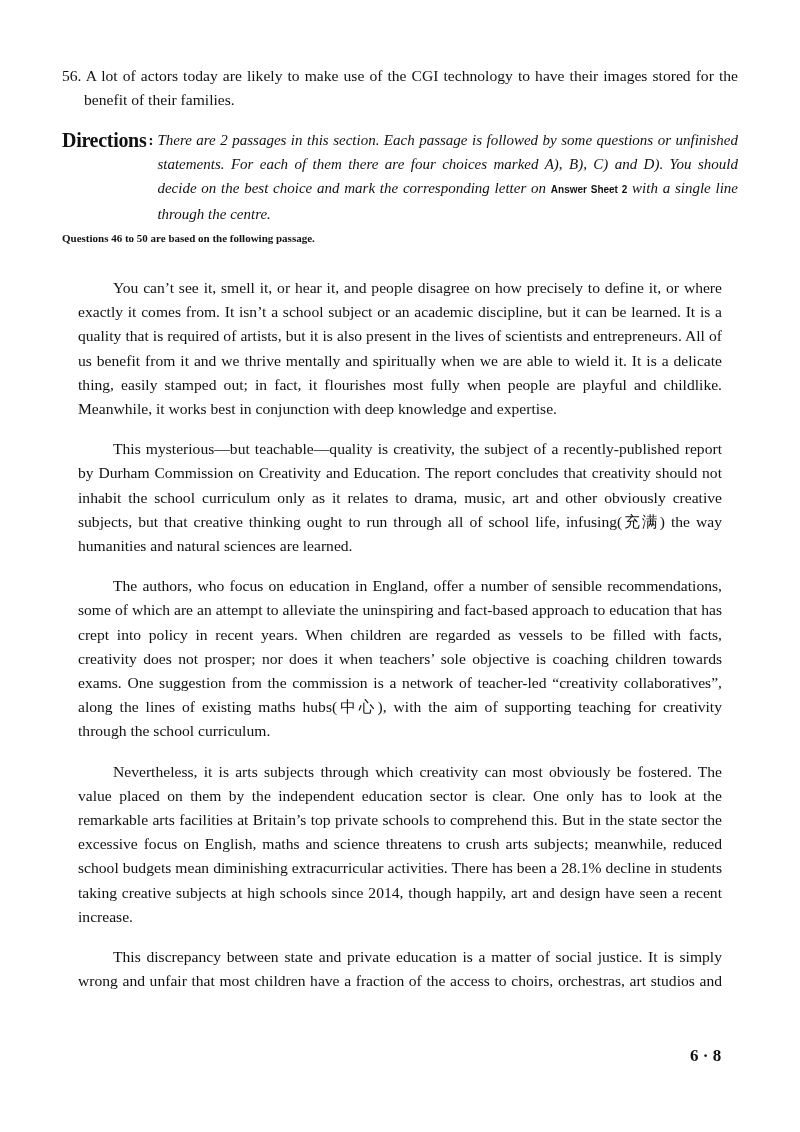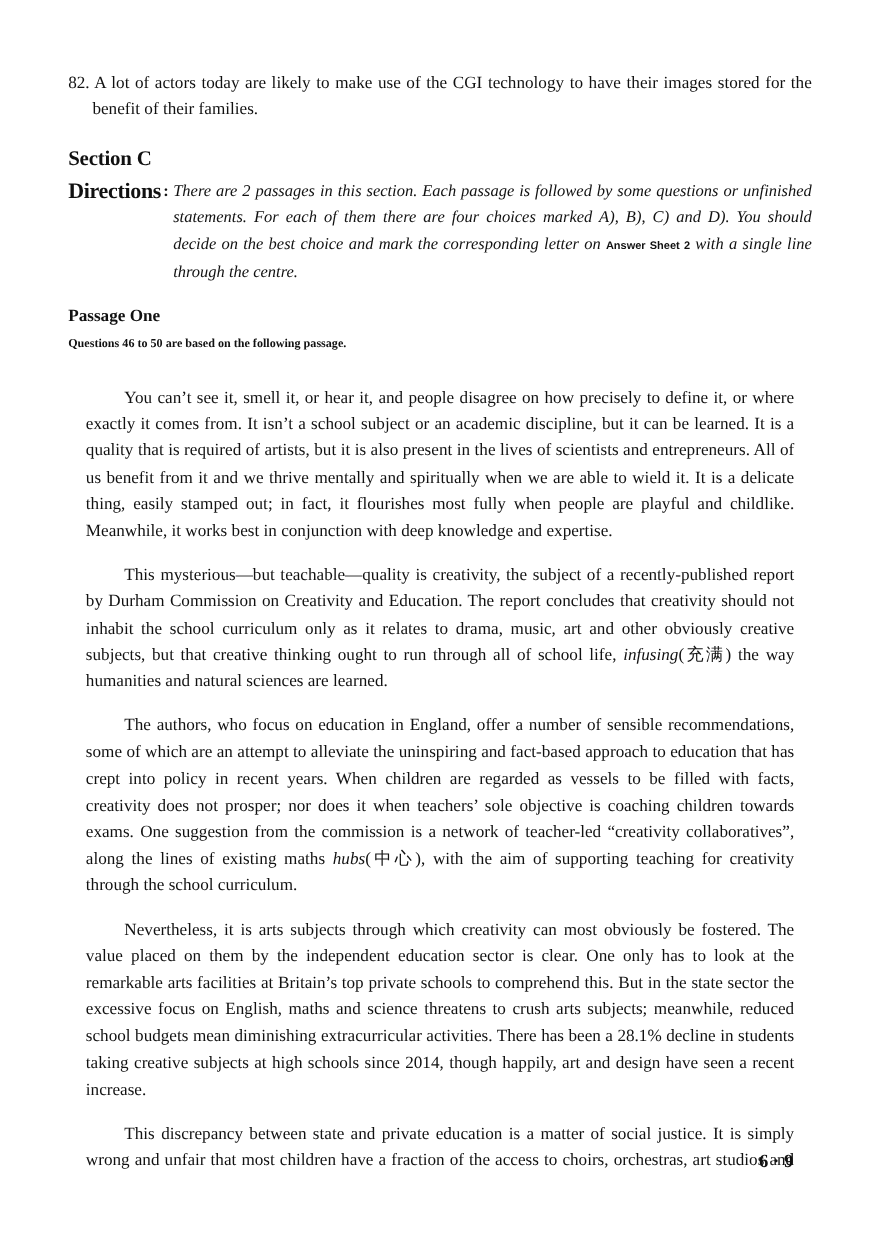--- a/index.html
+++ b/index.html
@@ -11,46 +11,44 @@
   .section-title { font-weight:bold; font-size:19px; margin-top:20px; line-height:26px; letter-spacing:-0.2px; }
   .directions { display:flex; font-size:15px; line-height:24px; margin-top:4px; }
   .dir-label { font-weight:bold; font-size:20px; white-space:nowrap; letter-spacing:-0.3px; }
   .dir-colon { font-weight:bold; margin:0 4px 0 2px; }
   .dir-text { font-style:italic; text-align:justify; flex:1; }
   .dir-text .bold-sans { font-family:"Liberation Sans", sans-serif; font-weight:bold; font-style:normal; font-size:10px; }
   .passage-title { font-weight:bold; font-size:15.6px; line-height:24px; margin-top:16px; }
   .passage-sub { font-weight:bold; font-size:11px; line-height:24px; }
   .passage { margin-top:26px; }
   .para { font-size:15.6px; line-height:24.2px; text-indent:35px; text-align:justify; margin:16px; }
-  .para .it { font-style:italic; }
+  .para .it { }
   .page-number { position:absolute; left:690px; top:1046px; font-weight:bold; font-size:17px; font-family:"Liberation Serif", serif; }
 </style>
 </head>
 <body>
 
 <div class="page">
 
   <div class="q q44">
-    <span>82.</span>
+    <span>56.</span>
     <span>A lot of actors today are likely to make use of the CGI technology to have their images stored for the benefit of their families.</span>
   </div>
 
-  <div class="section-title">Section C</div>
 
   <div class="directions">
     <span class="dir-label">Directions</span>
       <span class="dir-colon">:</span>
     <div class="dir-text"><span>There are 2 passages in this section. Each passage is followed by some questions or unfinished statements. For each of them there are four choices marked A), B), C) and D). You should decide on the best choice and mark the corresponding letter on </span><span class="bold-sans">Answer Sheet 2</span><span> with a single line through the centre.</span></div>
   </div>
 
-  <div class="passage-title">Passage One</div>
   <div class="passage-sub">Questions 46 to 50 are based on the following passage.</div>
 
   <div class="passage">
     <p class="para">You can’t see it, smell it, or hear it, and people disagree on how precisely to define it, or where exactly it comes from. It isn’t a school subject or an academic discipline, but it can be learned. It is a quality that is required of artists, but it is also present in the lives of scientists and entrepreneurs. All of us benefit from it and we thrive mentally and spiritually when we are able to wield it. It is a delicate thing, easily stamped out; in fact, it flourishes most fully when people are playful and childlike. Meanwhile, it works best in conjunction with deep knowledge and expertise.</p>
     <p class="para"><span>This mysterious—but teachable—quality is creativity, the subject of a recently-published report by Durham Commission on Creativity and Education. The report concludes that creativity should not inhabit the school curriculum only as it relates to drama, music, art and other obviously creative subjects, but that creative thinking ought to run through all of school life, </span><span class="it">infusing</span><span>(充满)</span><span> the way humanities and natural sciences are learned.</span></p>
     <p class="para"><span>The authors, who focus on education in England, offer a number of sensible recommendations, some of which are an attempt to alleviate the uninspiring and fact-based approach to education that has crept into policy in recent years. When children are regarded as vessels to be filled with facts, creativity does not prosper; nor does it when teachers’ sole objective is coaching children towards exams. One suggestion from the commission is a network of teacher-led “creativity collaboratives”, along the lines of existing maths </span><span class="it">hubs</span><span>(中心)</span><span>, with the aim of supporting teaching for creativity through the school curriculum.</span></p>
     <p class="para">Nevertheless, it is arts subjects through which creativity can most obviously be fostered. The value placed on them by the independent education sector is clear. One only has to look at the remarkable arts facilities at Britain’s top private schools to comprehend this. But in the state sector the excessive focus on English, maths and science threatens to crush arts subjects; meanwhile, reduced school budgets mean diminishing extracurricular activities. There has been a 28.1% decline in students taking creative subjects at high schools since 2014, though happily, art and design have seen a recent increase.</p>
     <p class="para" style="text-align-last:justify;">This discrepancy between state and private education is a matter of social justice. It is simply wrong and unfair that most children have a fraction of the access to choirs, orchestras, art studios and</p>
   </div>
 </div>
 
-<div class="page-number">6 · 9</div>
+<div class="page-number">6 · 8</div>
 
 </body></html>

